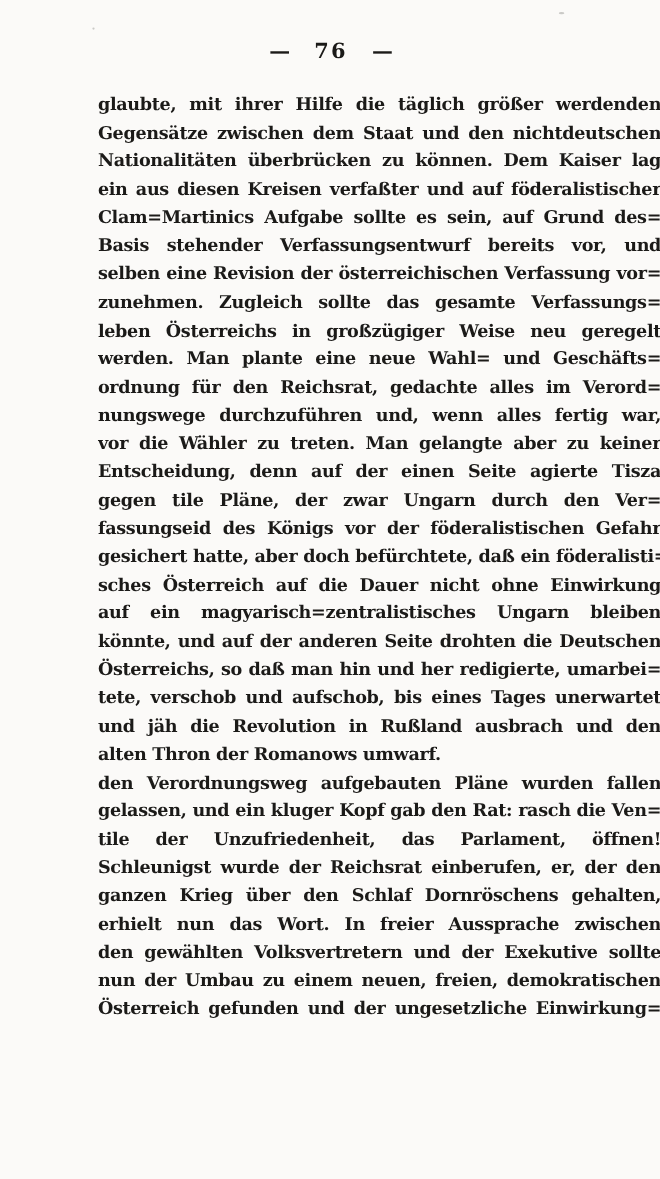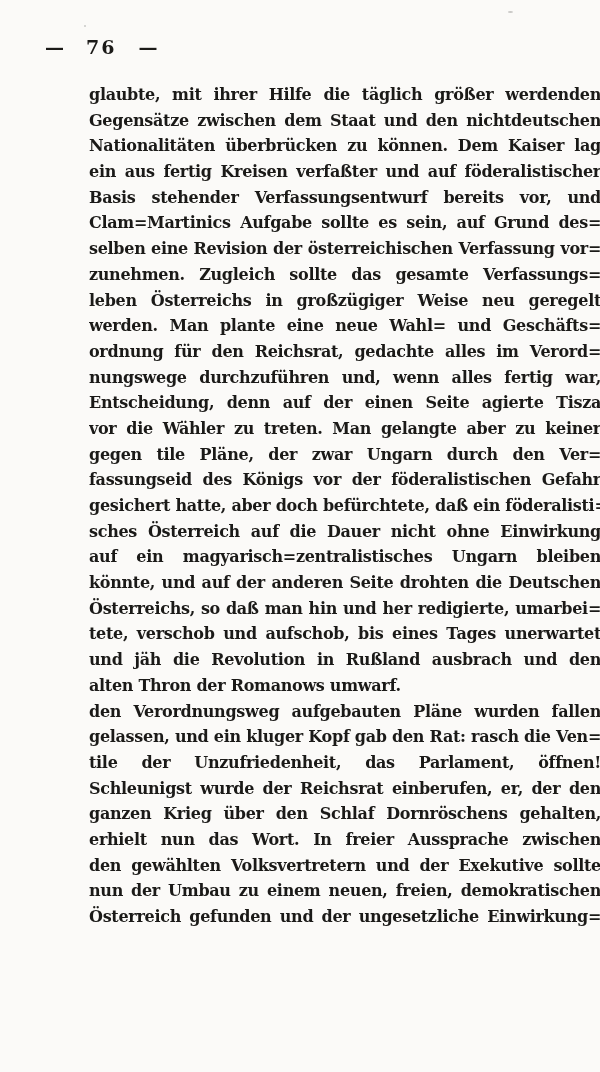--- a/index.html
+++ b/index.html
@@ -14,21 +14,21 @@
     color: #1b1a18;
     overflow: hidden;
     position: relative;
   }
   .page {
     padding: 34px 43px 0 45px;
     box-sizing: border-box;
     width: 600px;
   }
   .header {
-    text-align: left;
+    text-align: center;
     font-size: 19px;
     font-weight: 700;
     height: 26px;
     line-height: 26px;
     margin-bottom: 22px;
   }
   .header .dash {
     letter-spacing: 0;
   }
   .header .pagenum {
@@ -71,31 +71,31 @@
 <body>
 
 <div class="page">
   <div class="header">
     <span class="dash">—</span><span class="pagenum">76</span><span class="dash">—</span>
   </div>
   <div class="text-block" id="text-block">
       <div class="line">glaubte, mit ihrer Hilfe die täglich größer werdenden</div>
       <div class="line">Gegensätze zwischen dem Staat und den nichtdeutschen</div>
       <div class="line">Nationalitäten überbrücken zu können. Dem Kaiser lag</div>
-      <div class="line">ein aus fertig Kreisen verfaßter und auf föderalistischer</div>
+      <div class="line">ein aus diesen Kreisen verfaßter und auf föderalistischer</div>
+      <div class="line">Clam=Martinics Aufgabe sollte es sein, auf Grund des=</div>
       <div class="line">Basis stehender Verfassungsentwurf bereits vor, und</div>
-      <div class="line">Clam=Martinics Aufgabe sollte es sein, auf Grund des=</div>
       <div class="line">selben eine Revision der österreichischen Verfassung vor=</div>
       <div class="line">zunehmen. Zugleich sollte das gesamte Verfassungs=</div>
       <div class="line">leben Österreichs in großzügiger Weise neu geregelt</div>
       <div class="line">werden. Man plante eine neue Wahl= und Geschäfts=</div>
       <div class="line">ordnung für den Reichsrat, gedachte alles im Verord=</div>
       <div class="line">nungswege durchzuführen und, wenn alles fertig war,</div>
+      <div class="line">vor die Wähler zu treten. Man gelangte aber zu keiner</div>
       <div class="line">Entscheidung, denn auf der einen Seite agierte Tisza</div>
-      <div class="line">vor die Wähler zu treten. Man gelangte aber zu keiner</div>
       <div class="line">gegen tile Pläne, der zwar Ungarn durch den Ver=</div>
       <div class="line">fassungseid des Königs vor der föderalistischen Gefahr</div>
       <div class="line">gesichert hatte, aber doch befürchtete, daß ein föderalisti=</div>
       <div class="line">sches Österreich auf die Dauer nicht ohne Einwirkung</div>
       <div class="line">auf ein magyarisch=zentralistisches Ungarn bleiben</div>
       <div class="line">könnte, und auf der anderen Seite drohten die Deutschen</div>
       <div class="line">Österreichs, so daß man hin und her redigierte, umarbei=</div>
       <div class="line">tete, verschob und aufschob, bis eines Tages unerwartet</div>
       <div class="line">und jäh die Revolution in Rußland ausbrach und den</div>
       <div class="line flush">alten Thron der Romanows umwarf.</div>

